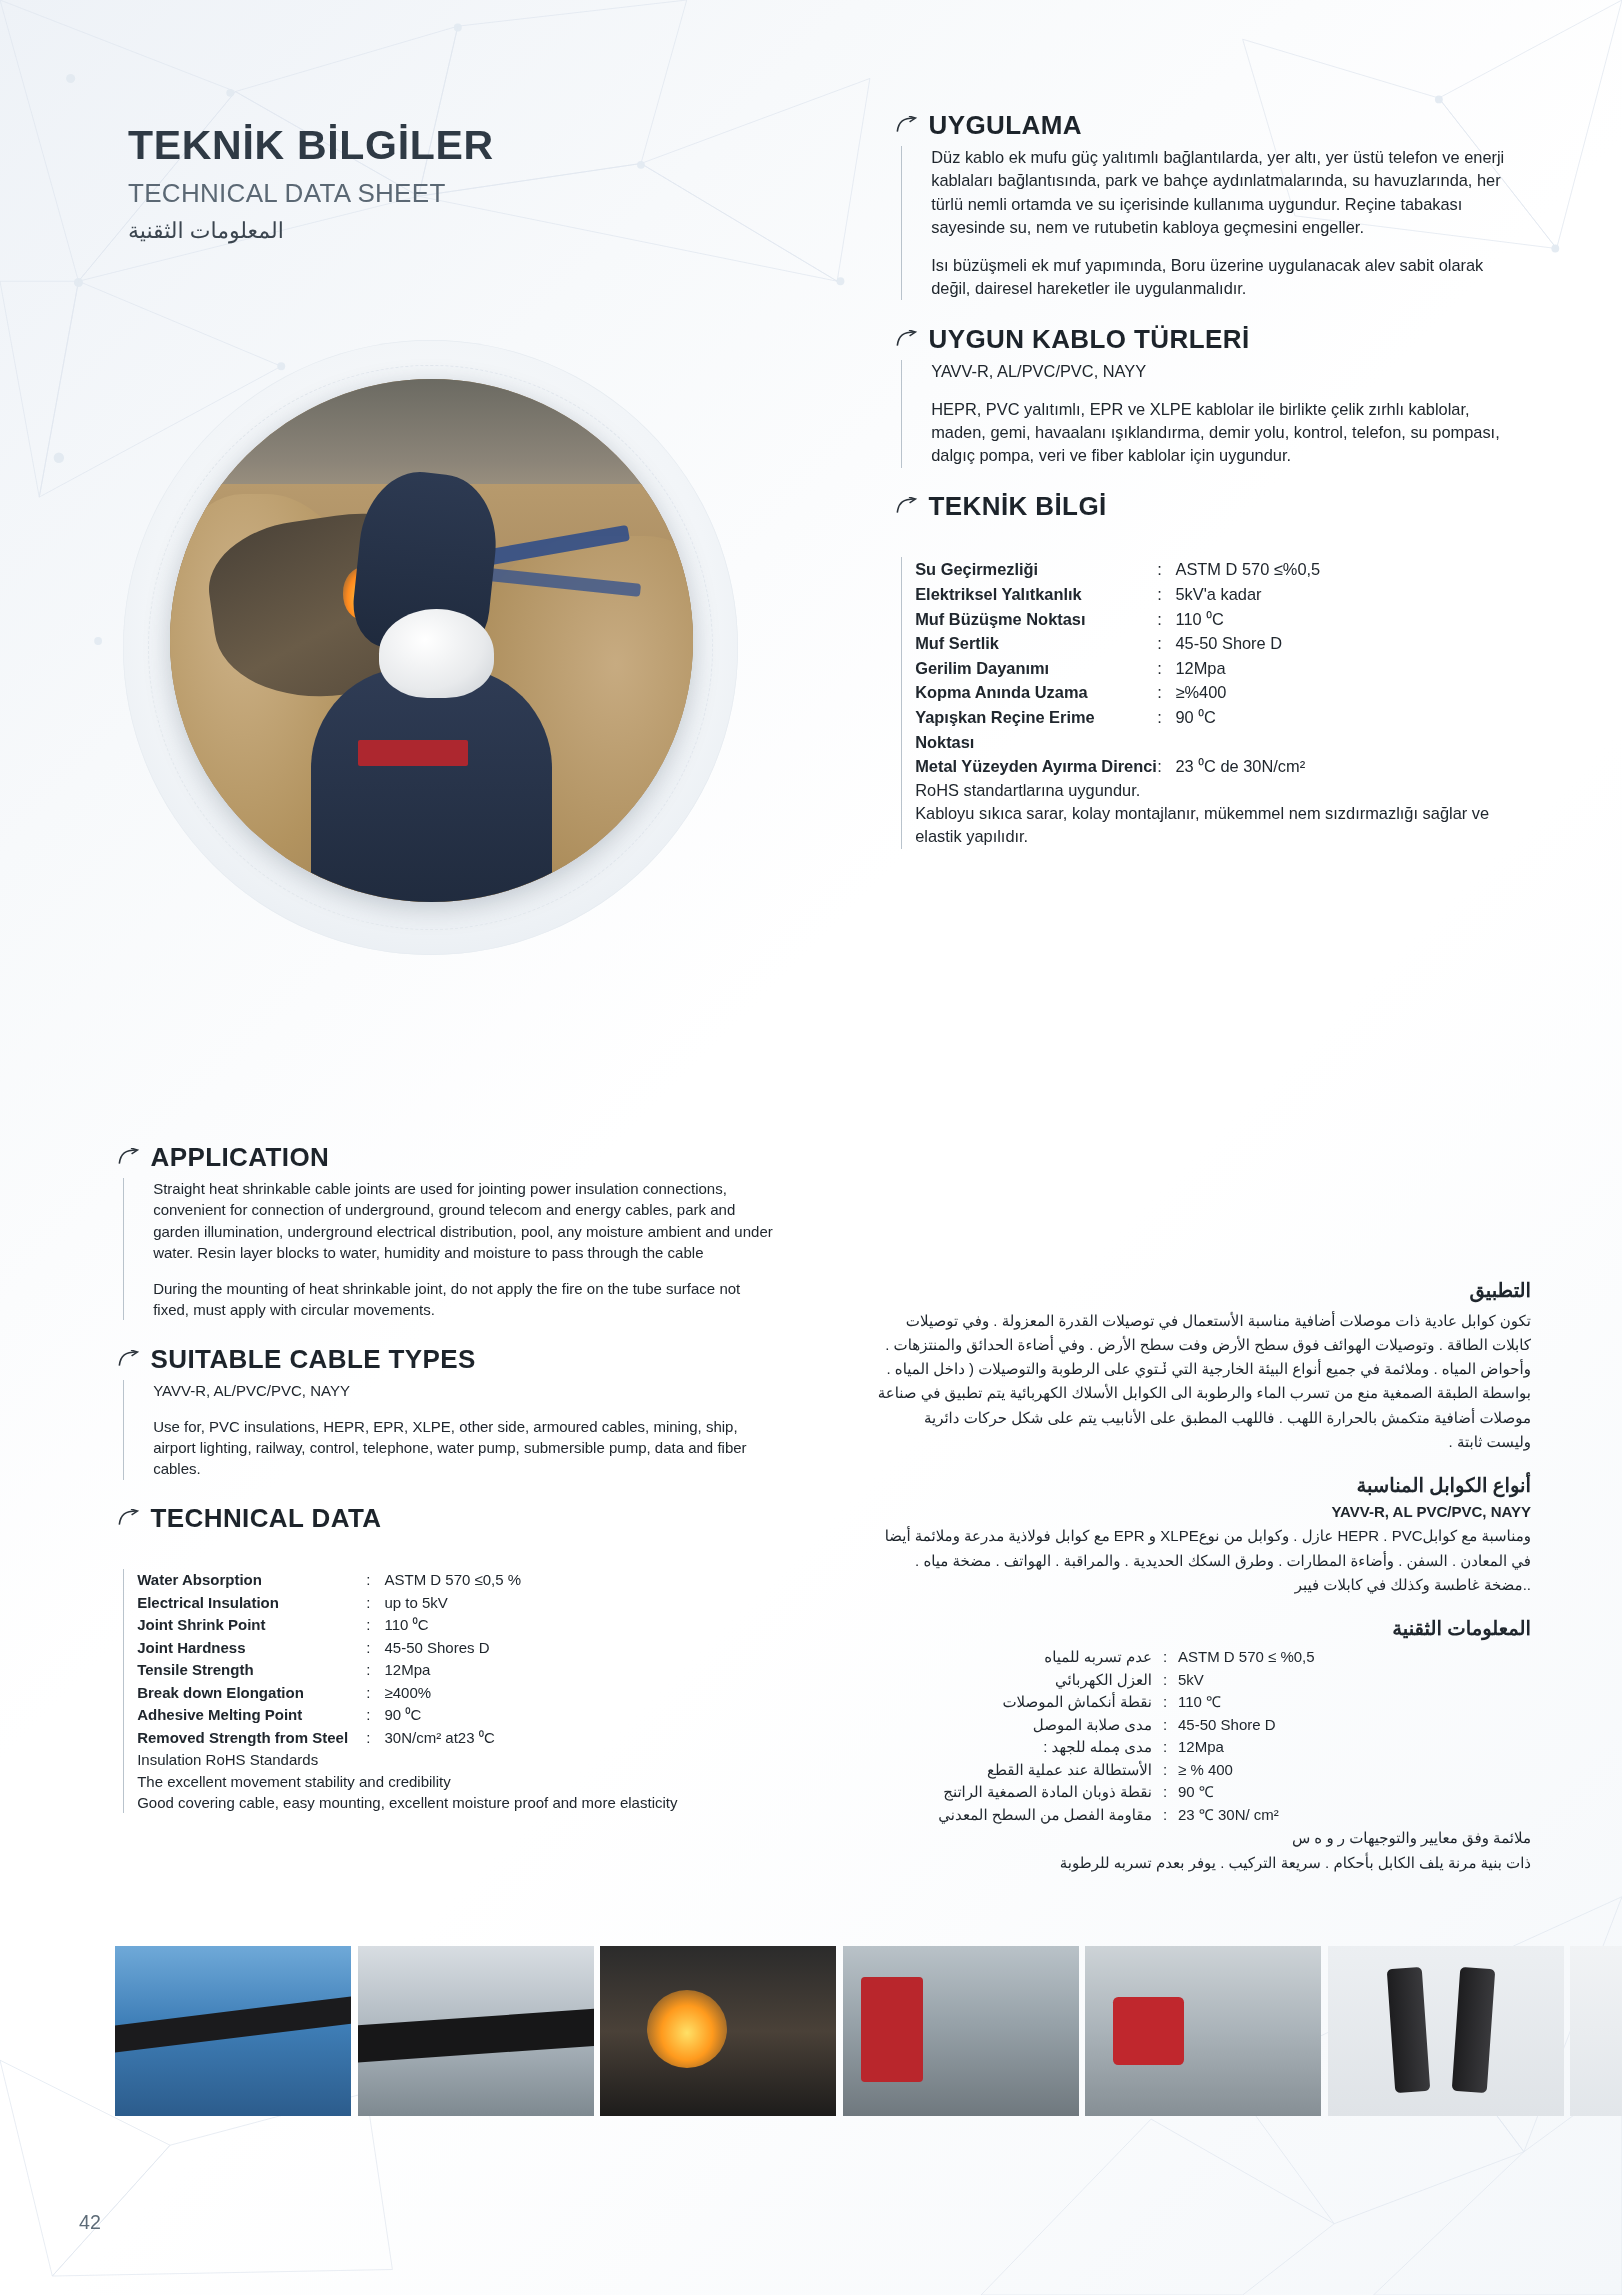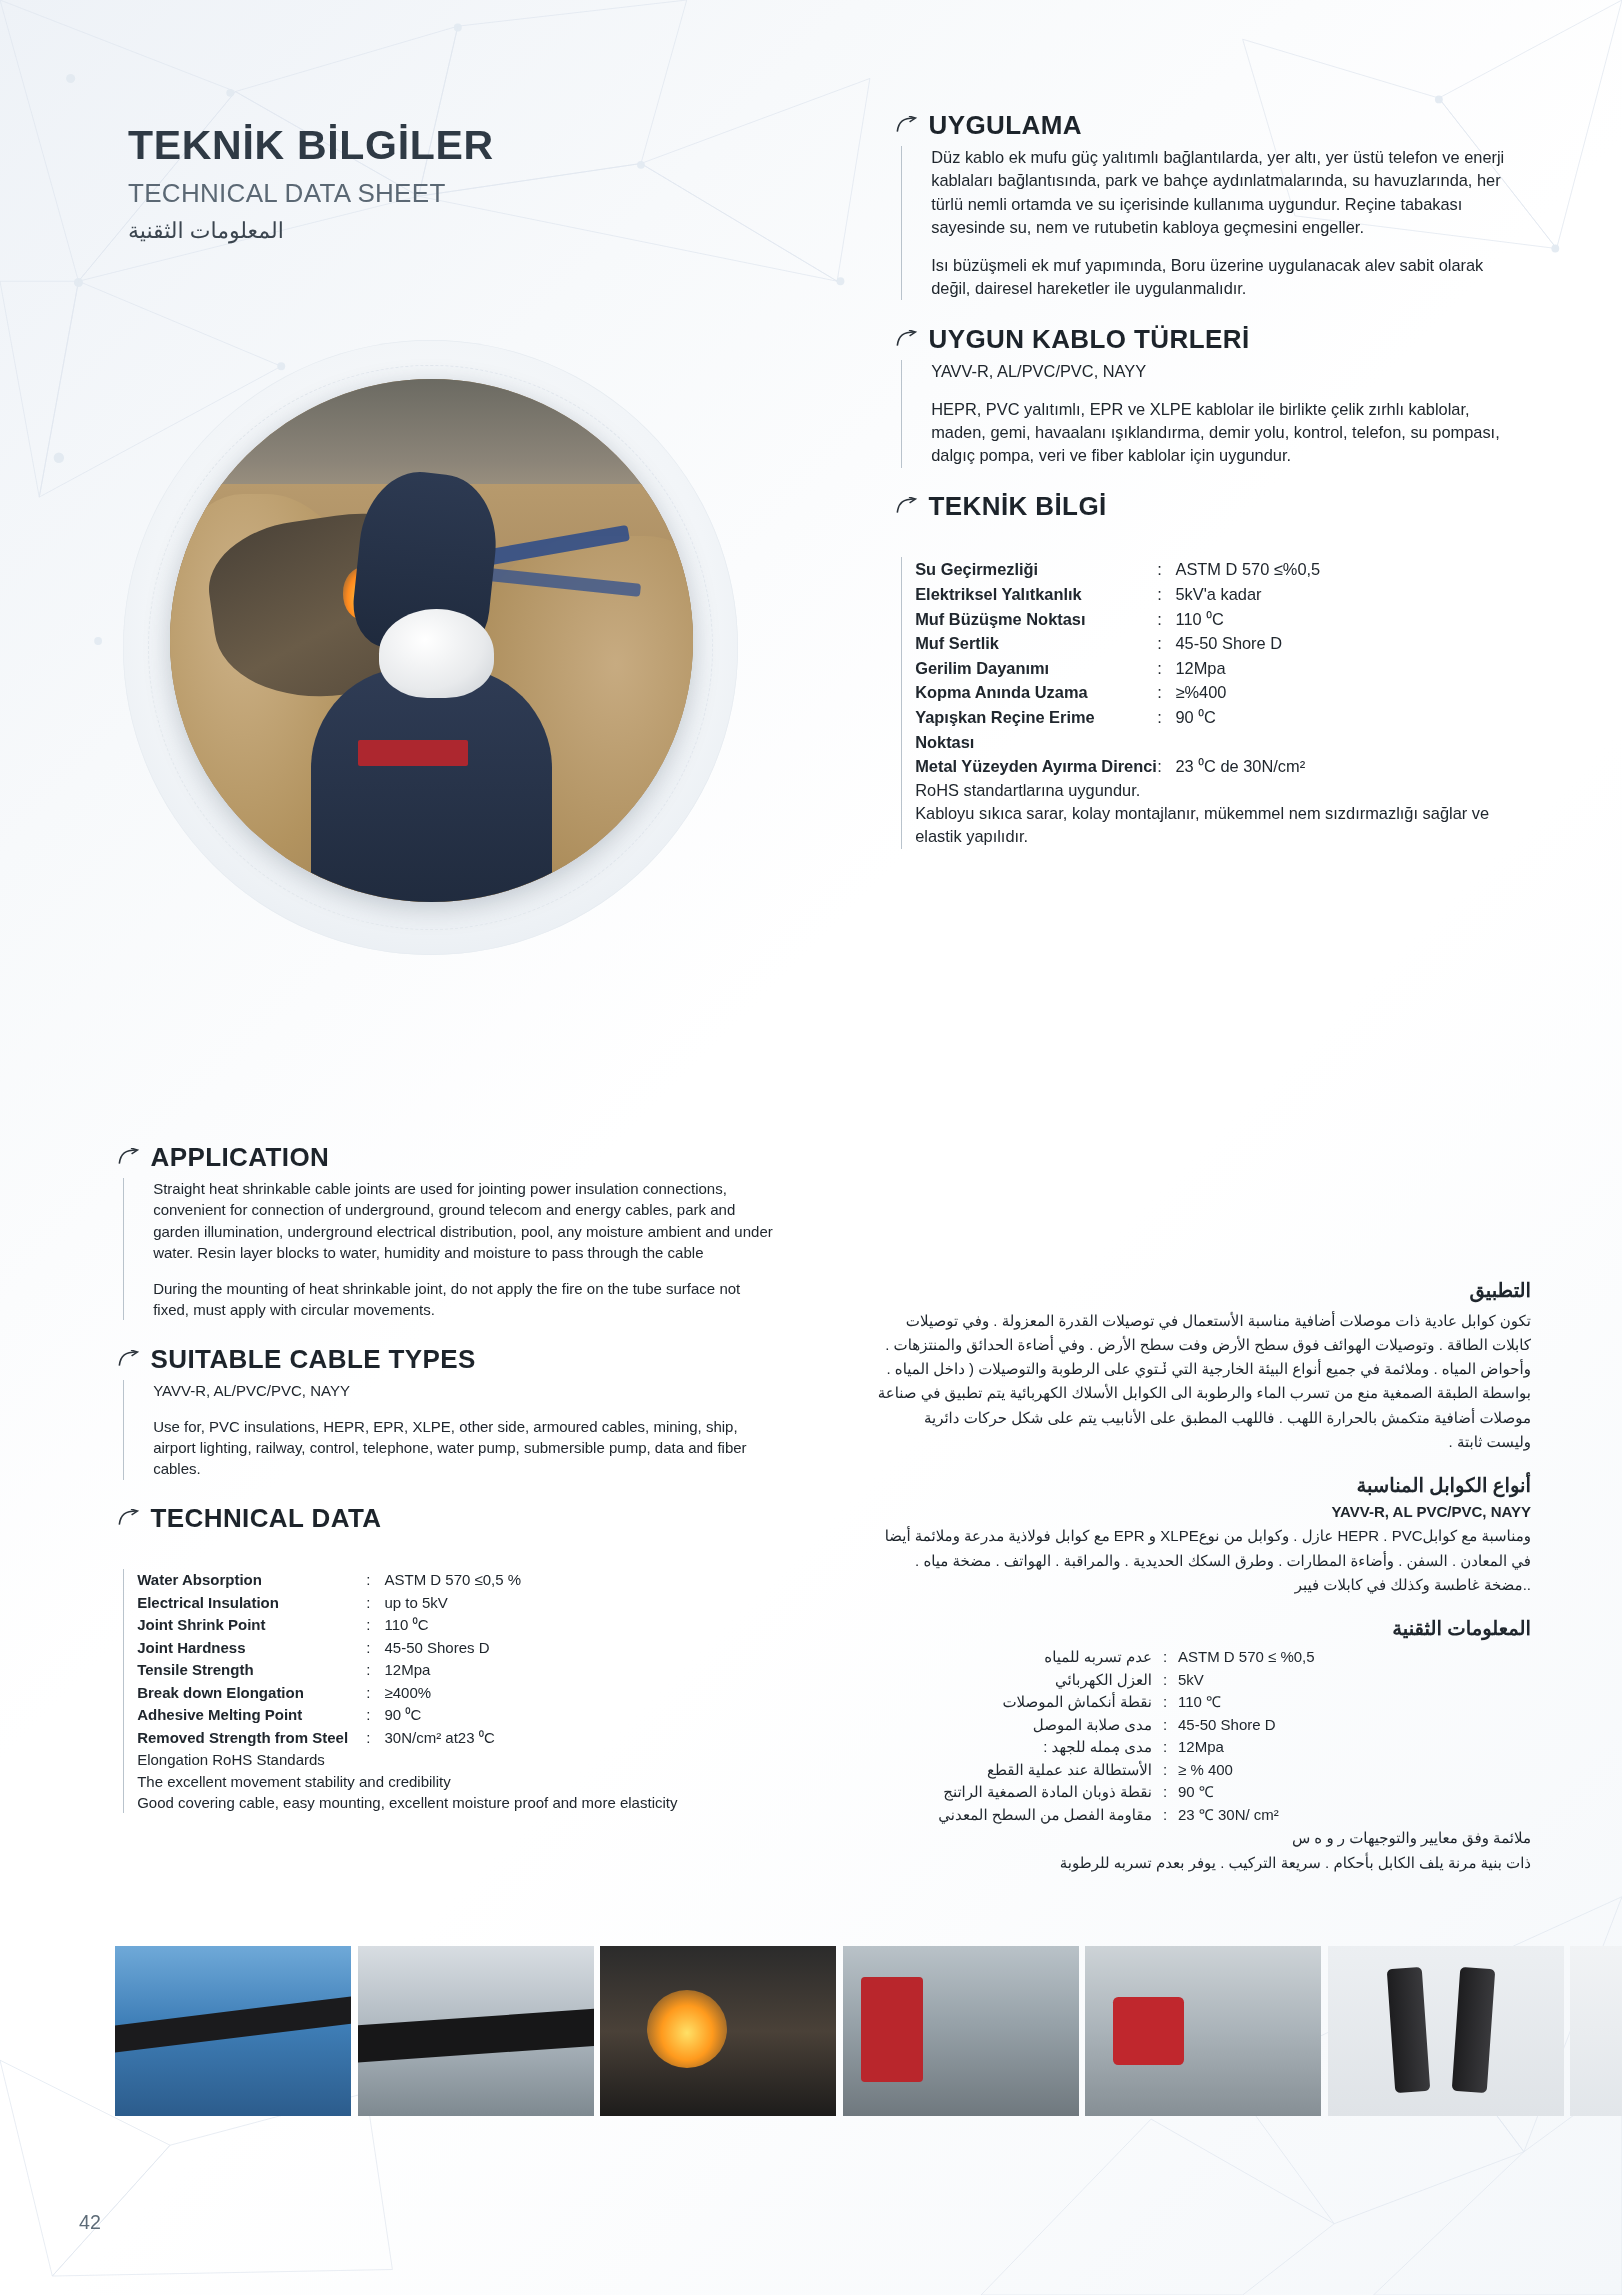--- a/index.html
+++ b/index.html
@@ -522,21 +522,21 @@
         <div class="spec-row">
           <span class="spec-label">Adhesive Melting Point</span>
           <span class="spec-colon">:</span>
           <span class="spec-value">90 ⁰C</span>
         </div>
         <div class="spec-row">
           <span class="spec-label">Removed Strength from Steel</span>
           <span class="spec-colon">:</span>
           <span class="spec-value">30N/cm² at23 ⁰C</span>
         </div>
-        <div class="spec-note">Elongation RoHS Standards</div>
+        <div class="spec-note">Insulation RoHS Standards</div>
         <div class="spec-note">The excellent movement stability and credibility</div>
         <div class="spec-note">Good covering cable, easy mounting, excellent moisture proof and more elasticity</div>
       </div>
     </div>
 
   </div>
 
   <div class="col-arabic">
 
     <div class="ar-block">

